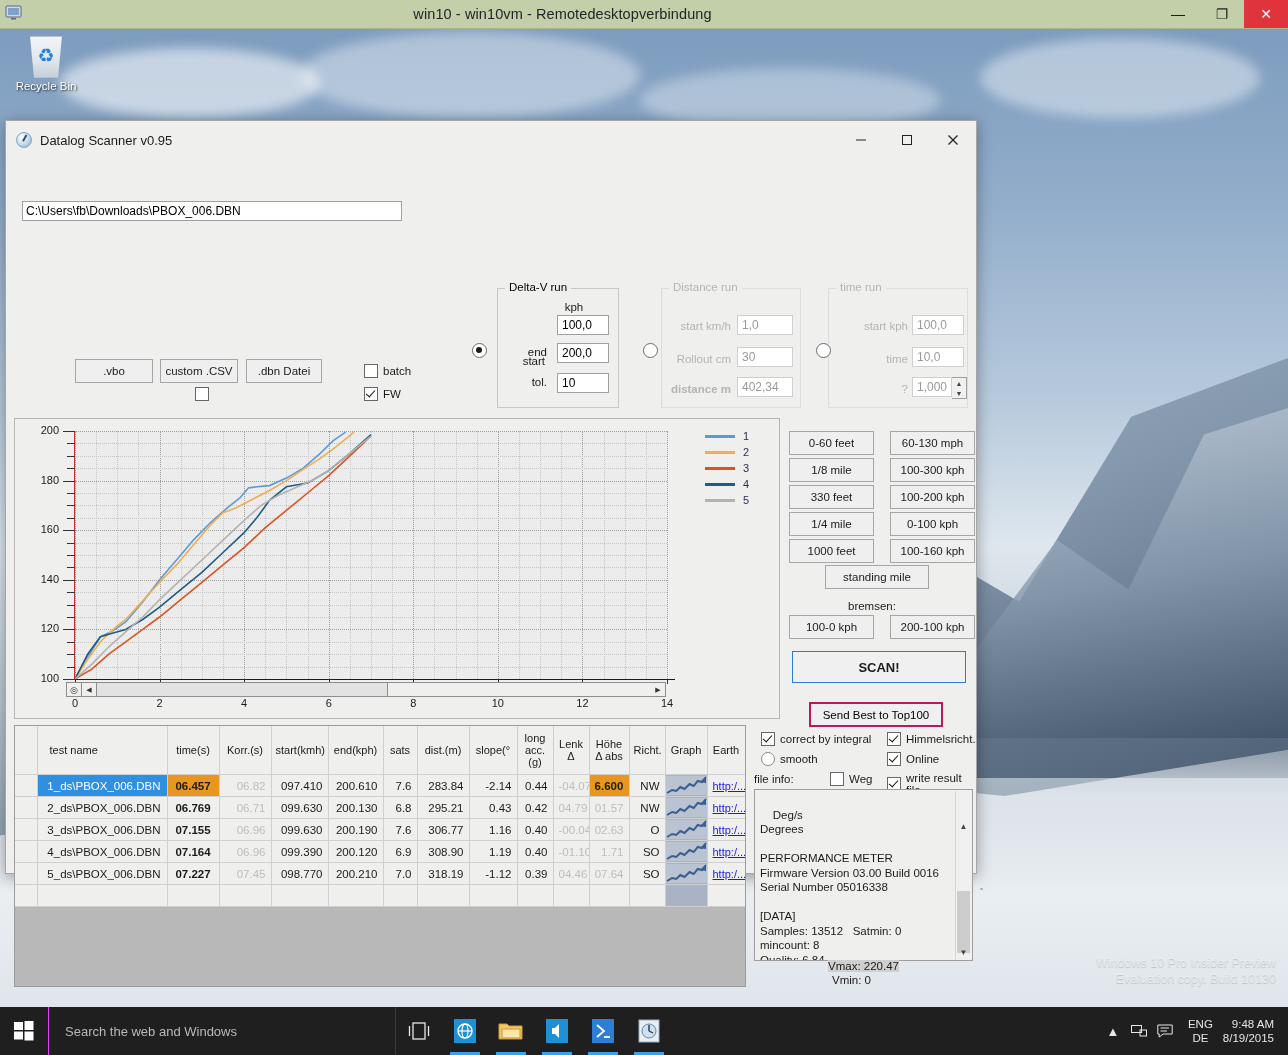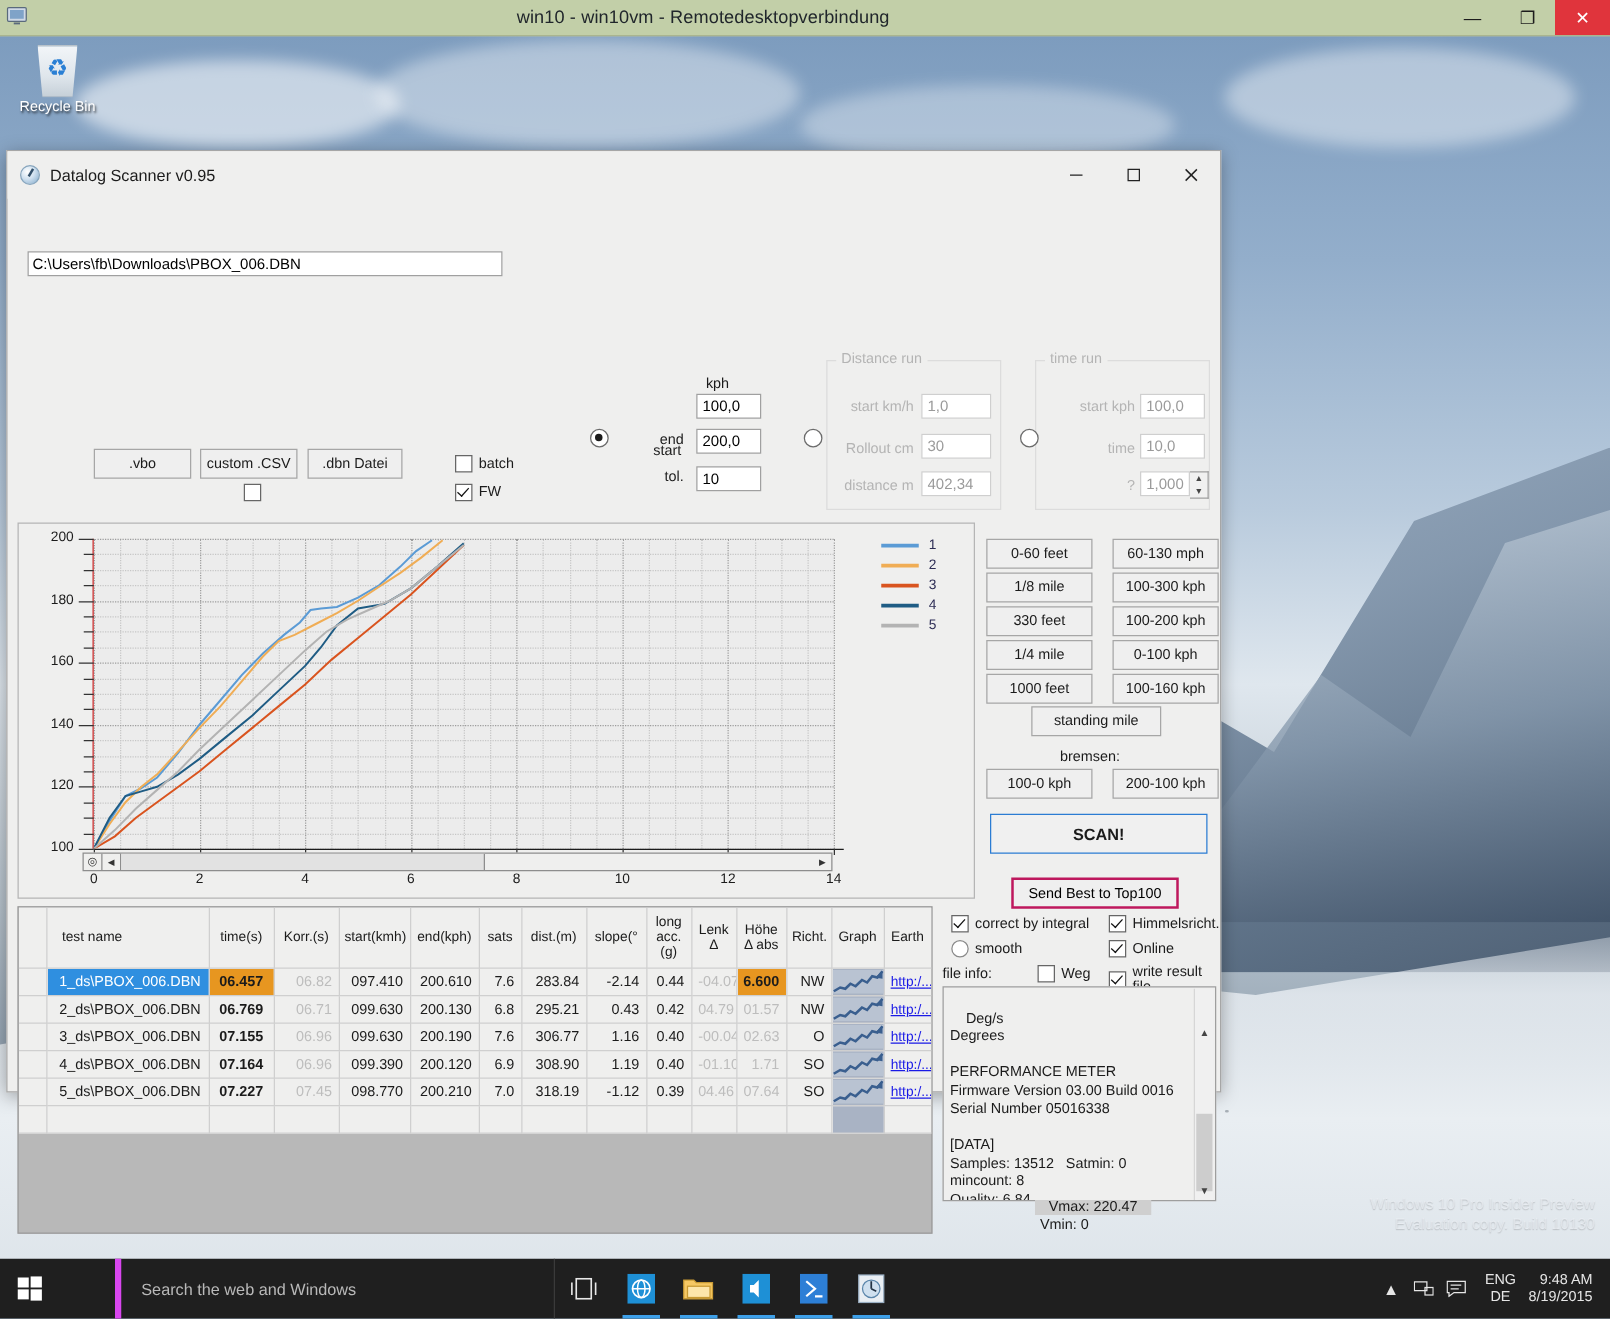--- a/index.html
+++ b/index.html
@@ -237,32 +237,32 @@
     padding:3px 5px;box-sizing:border-box;line-height:14.5px;white-space:pre-wrap;overflow:hidden;
   }
   #fi-scroll{
     position:absolute;right:1px;top:1px;width:15px;height:170px;background:#f0f0f0;
     border-left:1px solid #d6d6d6;
   }
   #fi-up,#fi-dn{height:15px;display:flex;align-items:center;justify-content:center;font-size:8px;color:#444;}
   #fi-thumb{position:absolute;left:1px;top:100px;width:13px;height:62px;background:#cdcdcd;}
   #vmax{
     position:absolute;left:822px;top:839px;font-size:11.5px;color:#1b1b1b;
-    background:#cfcfcf;padding:0 11px;
+    background:#cfcfcf;padding:0 0;
   }
   #vmin{position:absolute;left:826px;top:853px;font-size:11.5px;color:#1b1b1b;}
   
   #taskbar{
     position:absolute;left:0;bottom:0;width:1288px;height:48px;background:#1f1f1f;
     display:flex;align-items:center;
   }
   #start{width:48px;height:48px;display:flex;align-items:center;justify-content:center;flex:0 0 auto;}
   #search{
     width:346px;height:48px;display:flex;align-items:center;
-    border-left:5px solid #d946ef;border-right:1px solid #3a3a3a;flex:0 0 auto;margin-left:44px;
+    border-left:1px solid #d946ef;border-right:1px solid #3a3a3a;flex:0 0 auto;
   }
   #search span{color:#b9b9b9;font-size:13px;margin-left:16px;}
   .tbicon{width:46px;height:48px;display:flex;align-items:center;justify-content:center;position:relative;flex:0 0 auto;}
   .tbicon.active:after{content:"";position:absolute;left:8px;right:8px;bottom:0;height:3px;background:#3ea0e8;}
   #tray{margin-left:auto;display:flex;align-items:center;height:48px;padding-right:8px;}
   .trayico{width:26px;height:48px;display:flex;align-items:center;justify-content:center;color:#e6e6e6;font-size:13px;}
   #lang{color:#e6e6e6;font-size:11.5px;text-align:center;line-height:14px;margin:0 10px;}
   #clock{color:#e6e6e6;font-size:11.5px;text-align:right;line-height:14px;margin-right:6px;}
 </style>
 </head>
@@ -345,37 +345,40 @@
     <span>batch</span>
   </div>
   <div class="cbrow" id="cb-fw">
     <span class="cbx on"></span>
     <span>FW</span>
   </div>
   <div class="cbrow" id="cb-lower">
     <span class="cbx"></span>
   </div>
 
+  <div class="grp" id="grp-delta">
+    <div class="grp-label">Delta-V run</div>
+  </div>
   <div class="fld-lbl" style="left:548px;top:180px;width:40px;text-align:center;">kph</div>
   <div class="fld-lbl" style="left:503px;top:197px;width:36px;margin-top:37px;">start</div>
   <input class="tfield" style="left: 551px; top: 194px; width: 52px;" value="100,0">
   <div class="fld-lbl" style="left:505px;top:225px;width:36px;">end</div>
   <input class="tfield" style="left: 551px; top: 222px; width: 52px;" value="200,0">
   <div class="fld-lbl" style="left:505px;top:255px;width:36px;">tol.</div>
   <input class="tfield" style="left: 551px; top: 252px; width: 52px;" value="10">
   <div class="radio on" style="left:466px;top:222px;"></div>
 
   <div class="grp dim" id="grp-dist">
     <div class="grp-label" style="color:#b4b4b4;">Distance run</div>
   </div>
   <div class="fld-lbl dim" style="left:661px;top:199px;width:64px;">start km/h</div>
   <input class="tfield dim" style="left: 731px; top: 194px; width: 56px;" value="1,0">
   <div class="fld-lbl dim" style="left:661px;top:232px;width:64px;">Rollout cm</div>
   <input class="tfield dim" style="left: 731px; top: 226px; width: 56px;" value="30">
-  <div class="fld-lbl dim" style="left:656px;top:262px;width:69px;">distance m</div>
+  <div class="fld-lbl dim" style="left:656px;top:262px;width:69px;font-weight:bold;">distance m</div>
   <input class="tfield dim" style="left: 731px; top: 256px; width: 56px;" value="402,34">
   <div class="radio" style="left:637px;top:222px;"></div>
 
   <div class="grp dim" id="grp-time">
     <div class="grp-label" style="color:#b4b4b4;">time run</div>
   </div>
   <div class="fld-lbl dim" style="left:840px;top:199px;width:62px;">start kph</div>
   <input class="tfield dim" style="left: 906px; top: 194px; width: 52px;" value="100,0">
   <div class="fld-lbl dim" style="left:840px;top:232px;width:62px;">time</div>
   <input class="tfield dim" style="left: 906px; top: 226px; width: 52px;" value="10,0">

